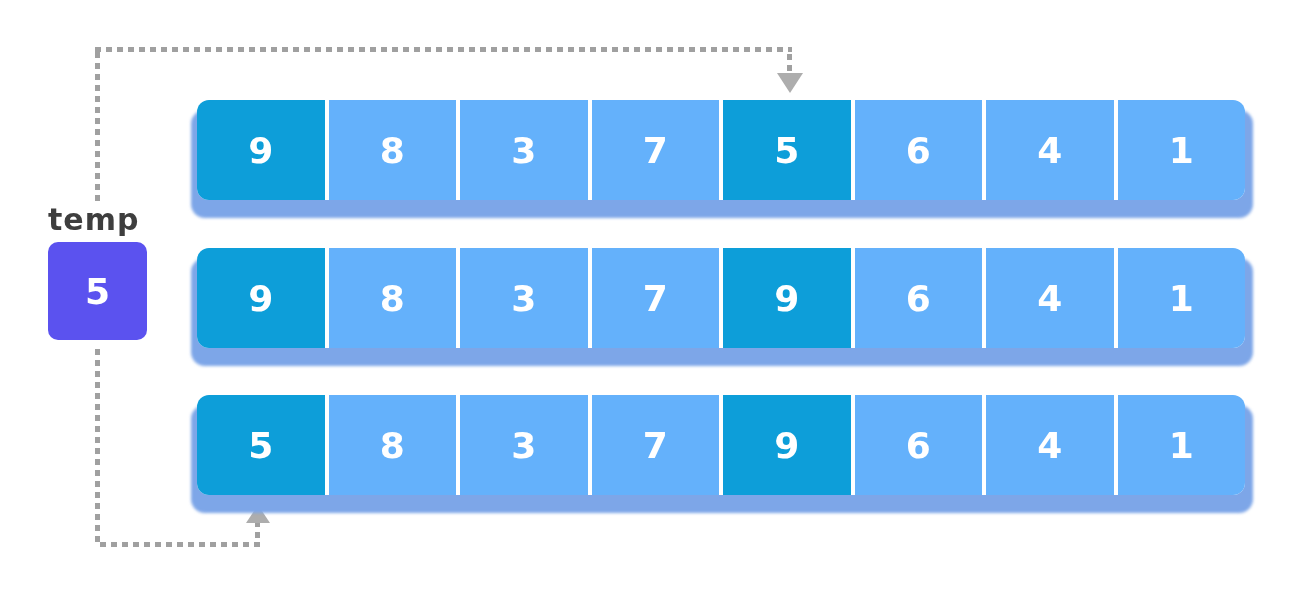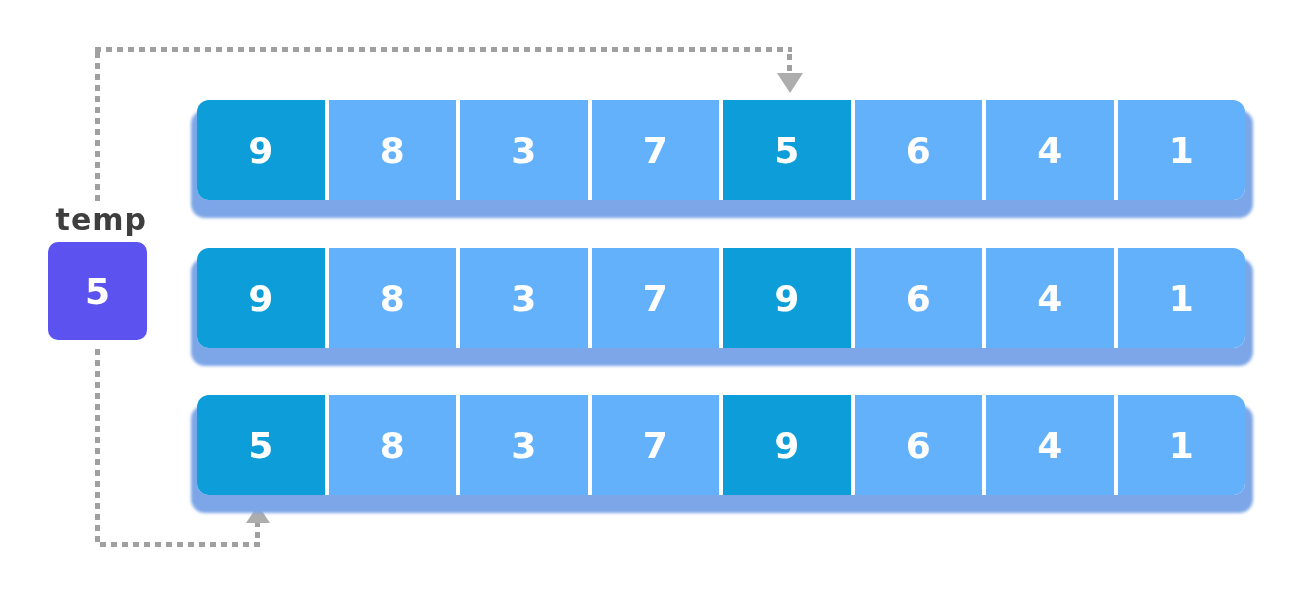--- a/index.html
+++ b/index.html
@@ -34,21 +34,21 @@
   .cell{
     flex:1;display:flex;align-items:center;justify-content:center;
     background:var(--cell-light);color:var(--cell-text);
     font-size:36px;font-weight:bold;
   }
   .cell.highlight{background:var(--cell-dark);}
 
   
   .temp-label{
     position:absolute;left:48px;top:203px;width:99px;height:34px;
-    text-align:right;font-size:30px;font-weight:600;color:var(--label);
+    text-align:left;font-size:30px;font-weight:600;color:var(--label);
     line-height:34px;letter-spacing:1px;
   }
   .temp-box{
     position:absolute;left:48px;top:242px;width:99px;height:98px;
     background:var(--temp-bg);border-radius:10px;
     display:flex;align-items:center;justify-content:center;
     color:#fff;font-size:36px;font-weight:bold;
   }
 
   

